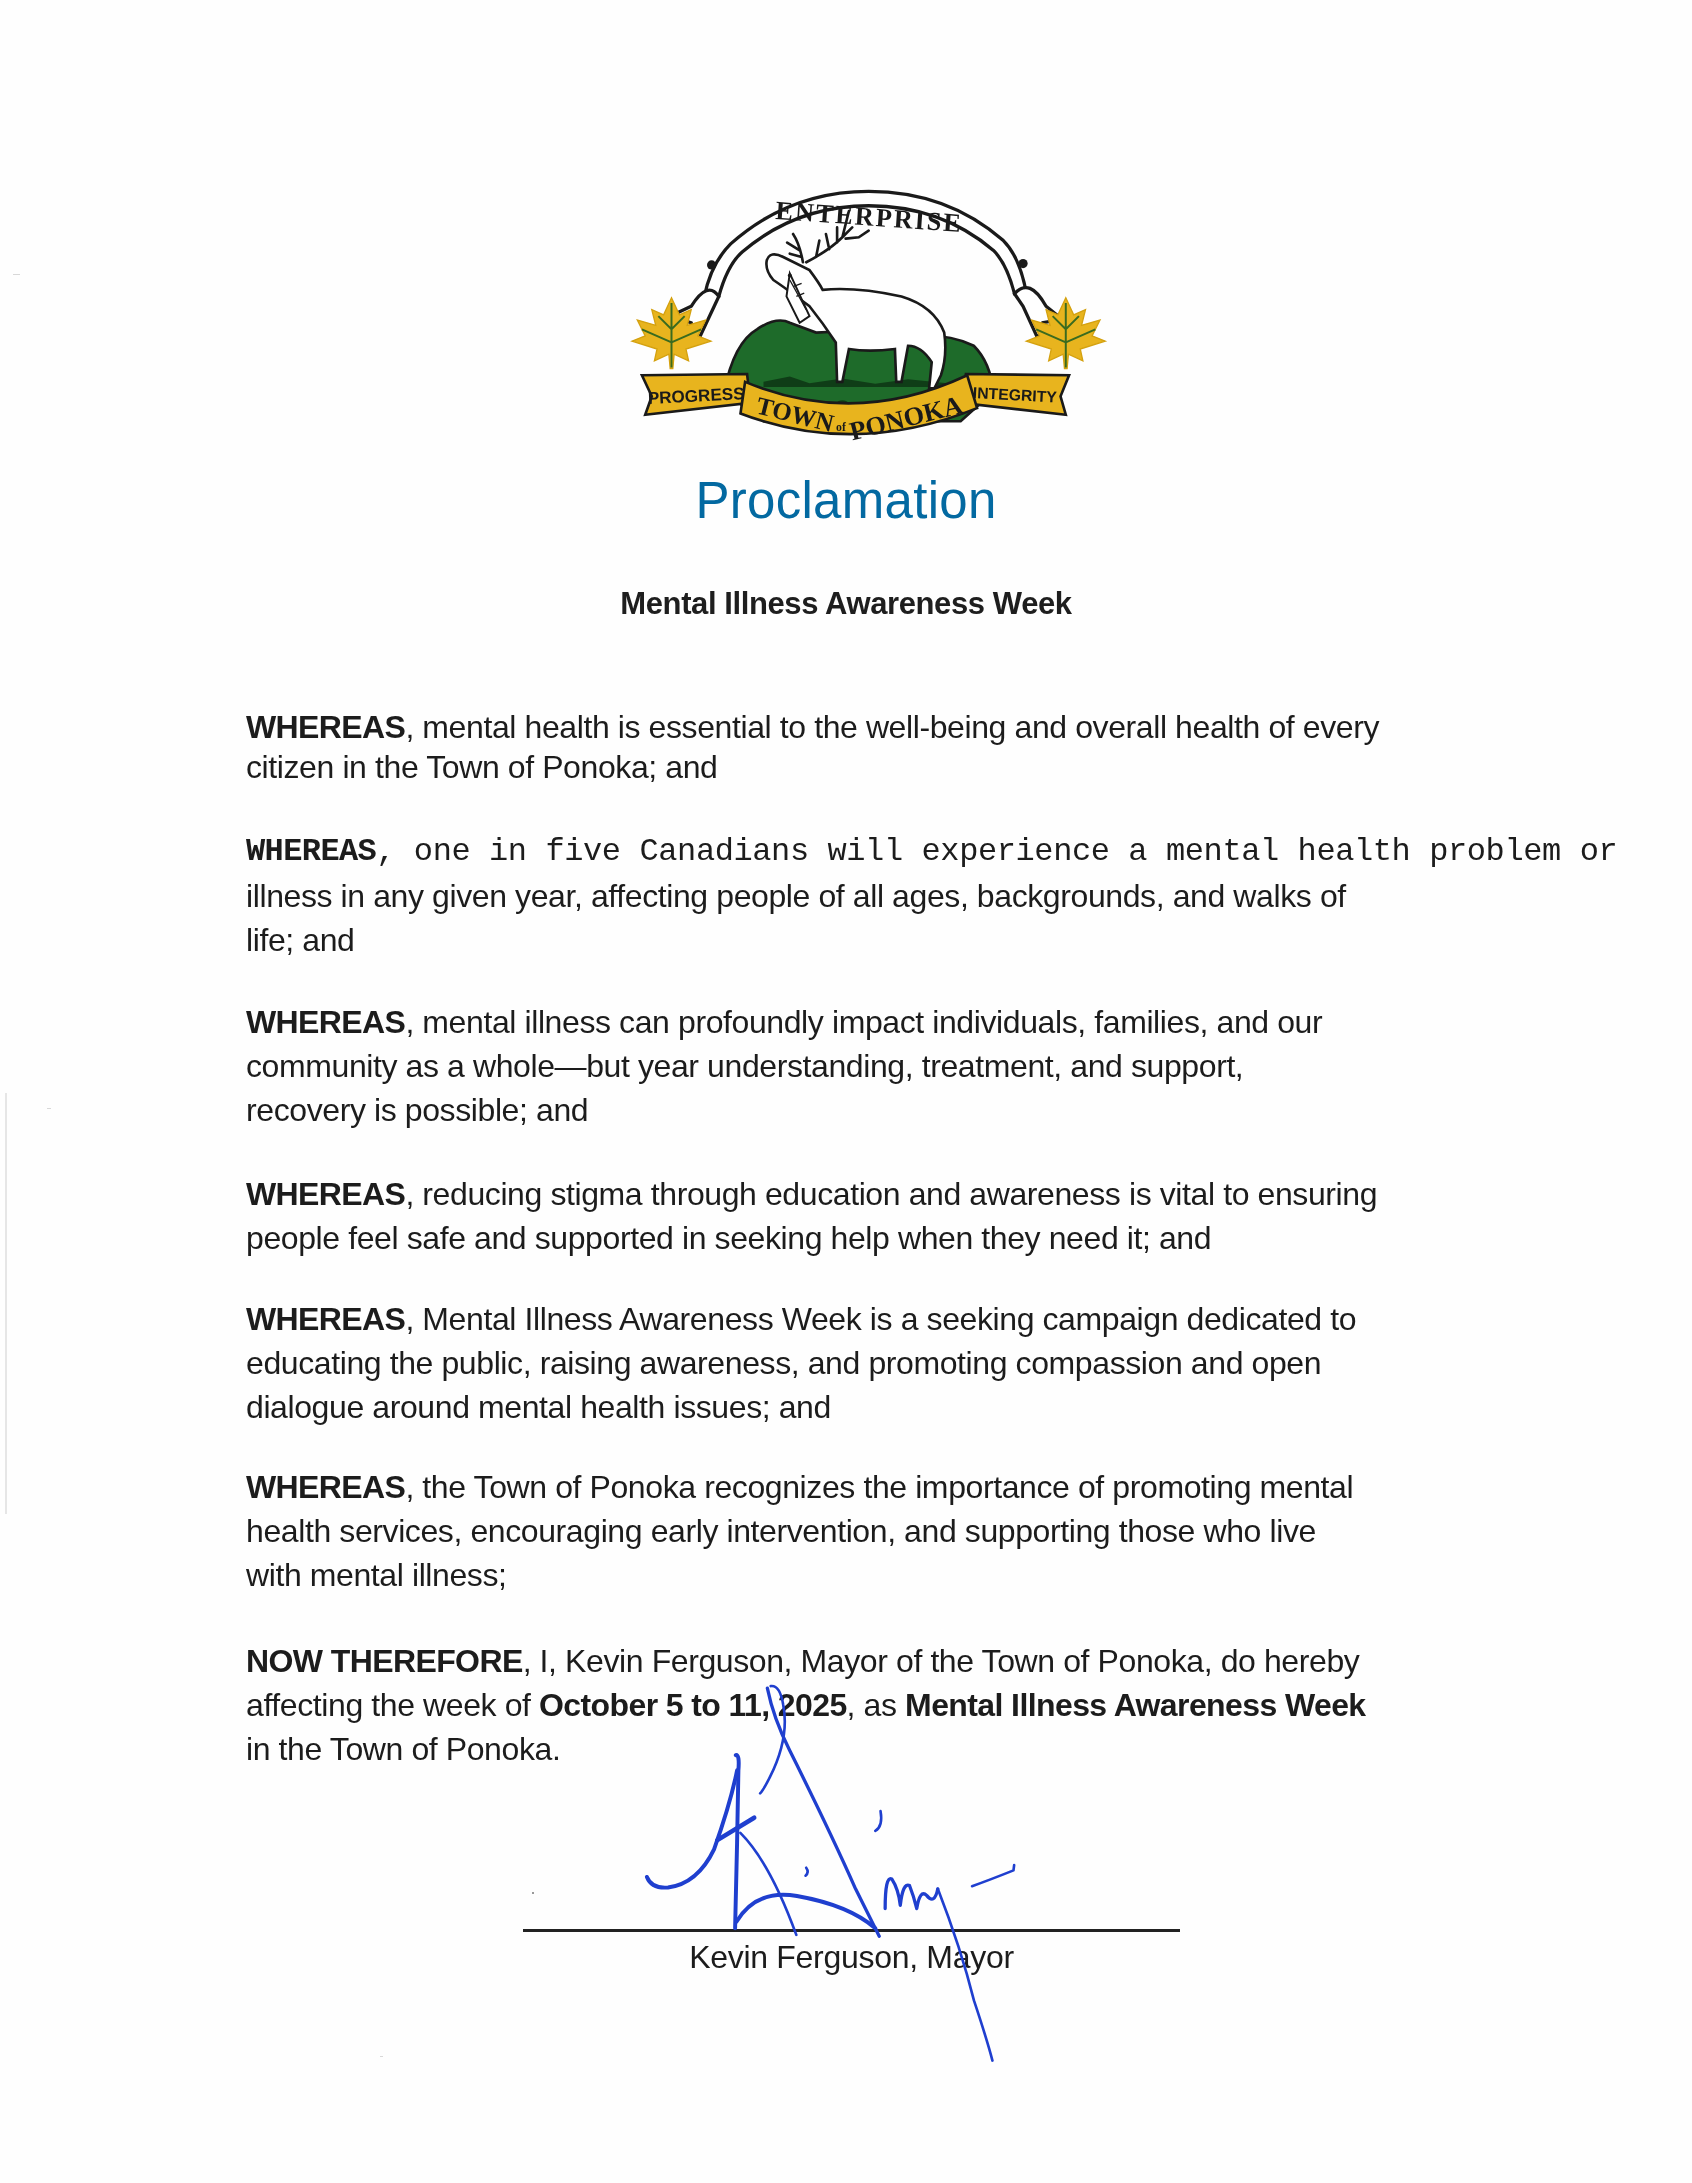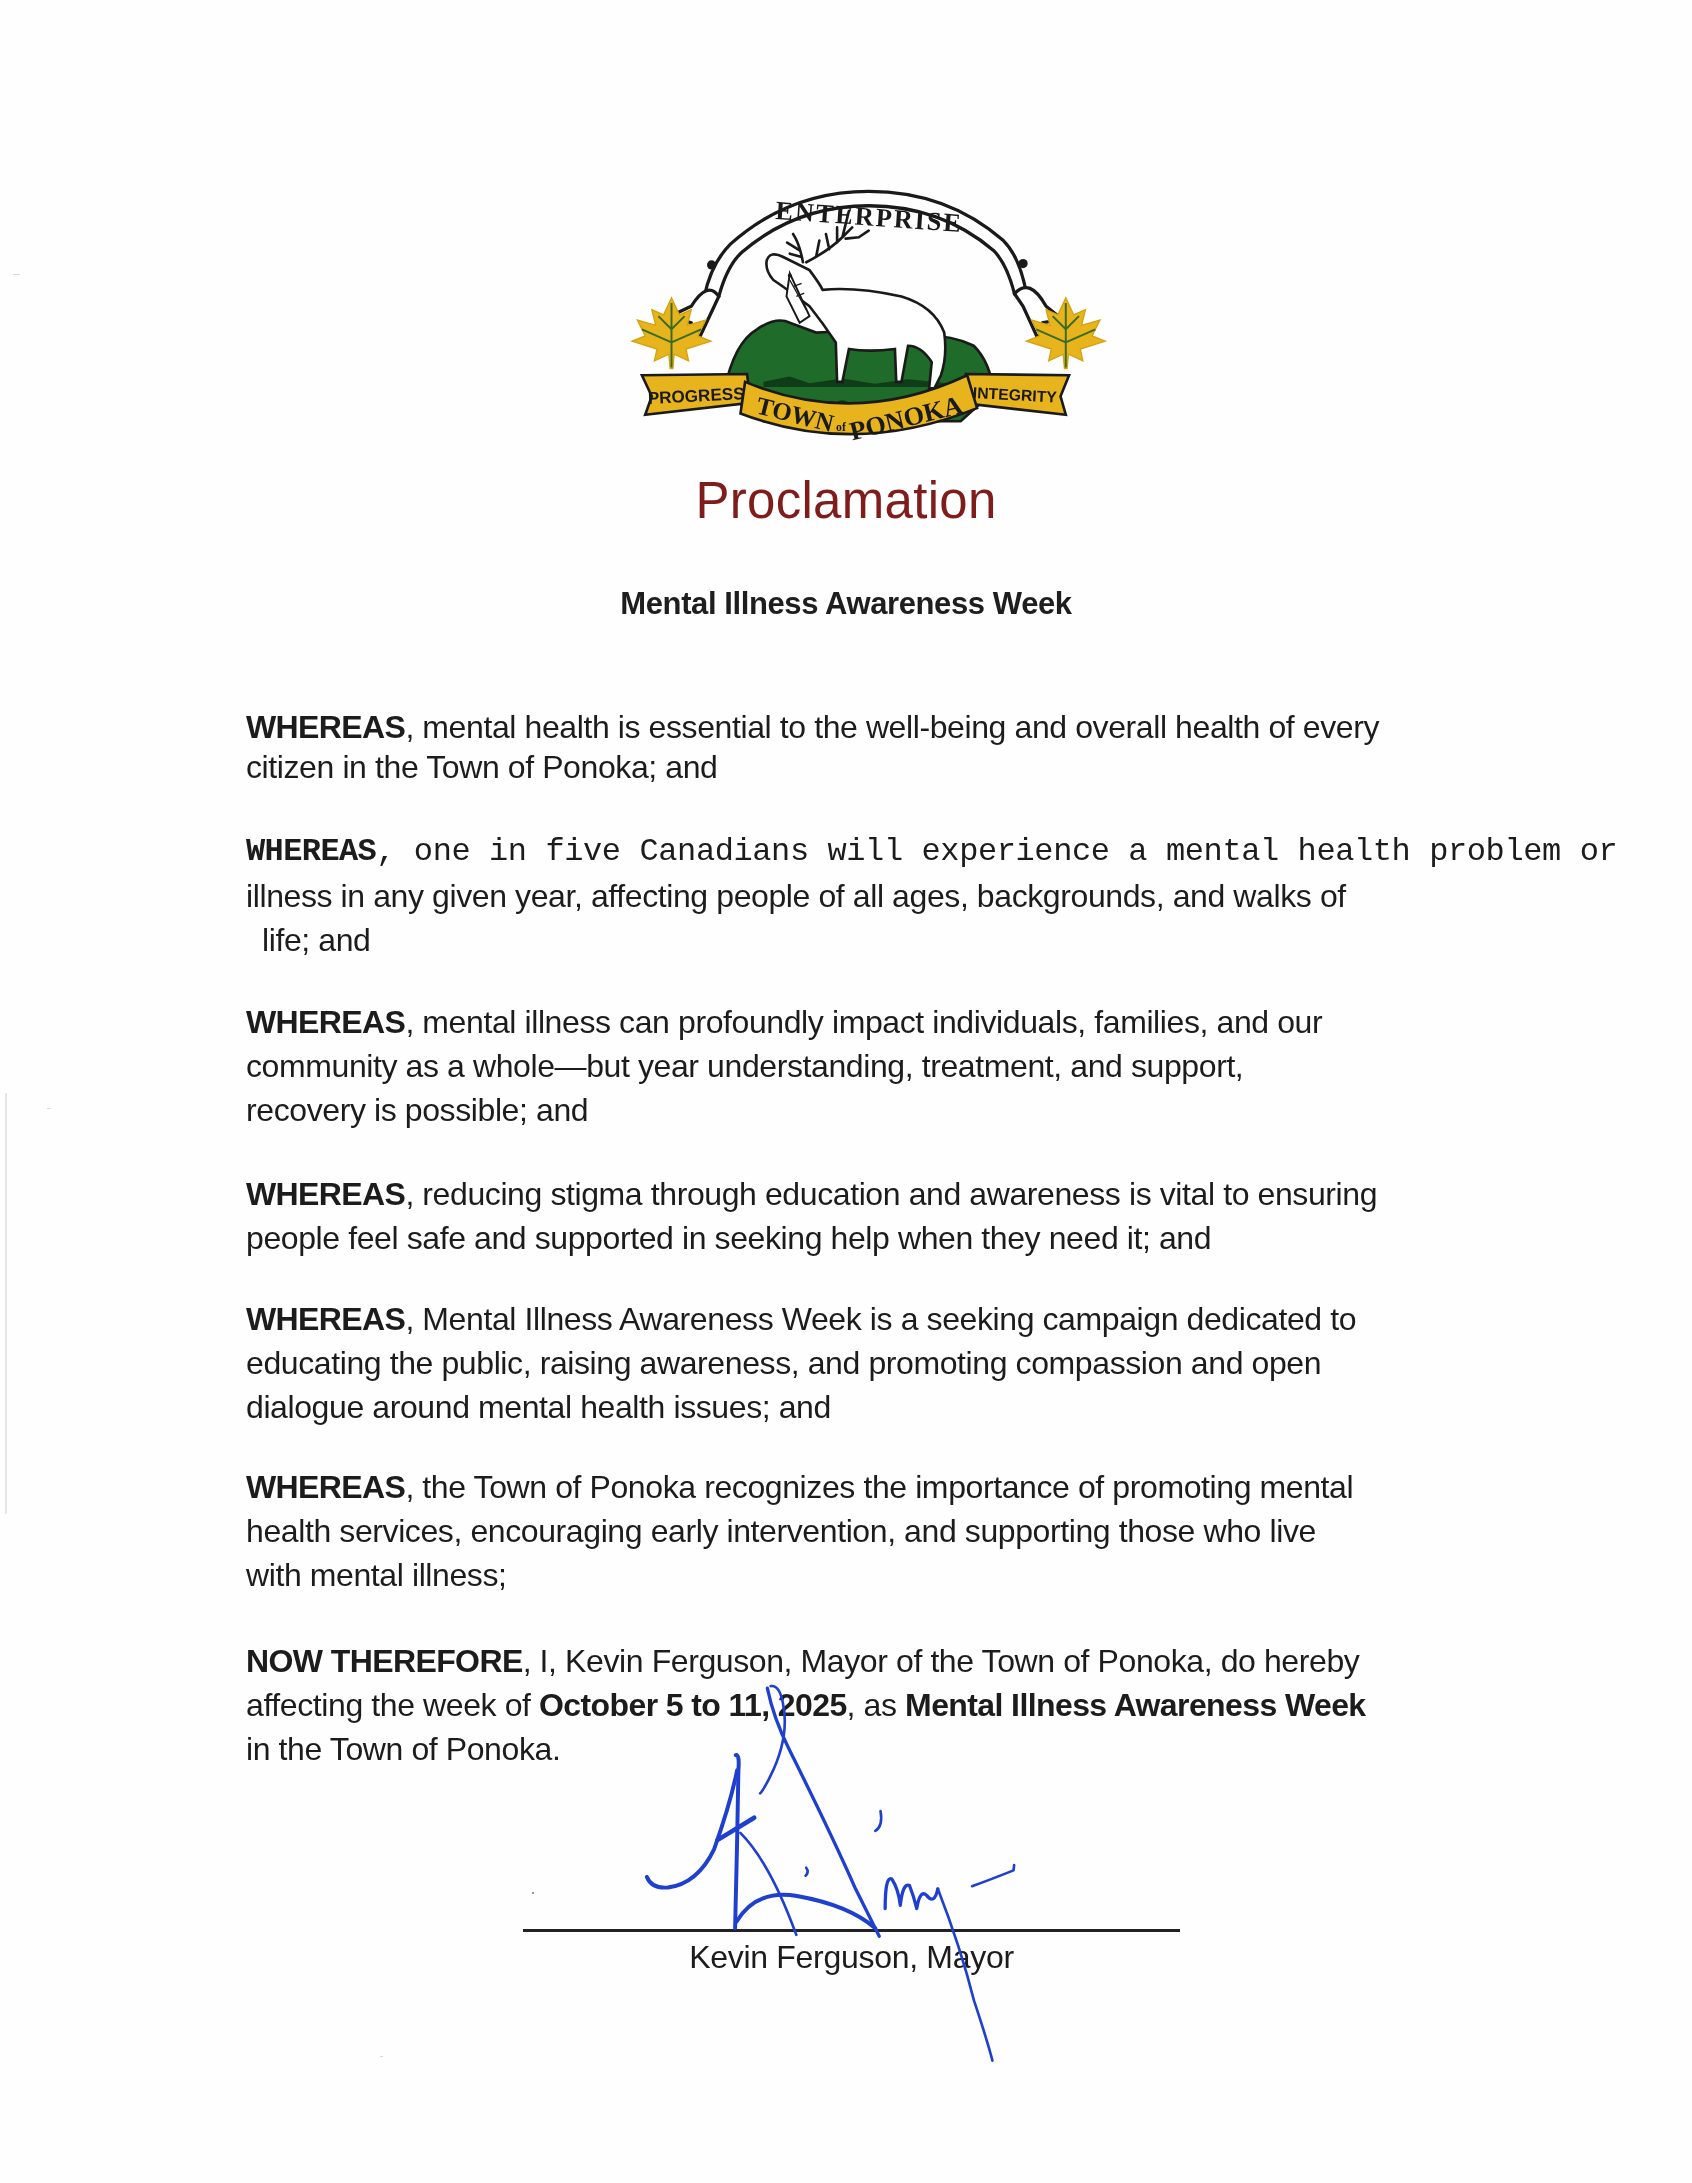--- a/index.html
+++ b/index.html
@@ -1,21 +1,21 @@
 <!DOCTYPE html>
 <html style="font-size:10.5px"><head>
 <meta charset="utf-8">
 <style>
   html, body { margin: 0; padding: 0; background: #ffffff; }
   body { width: 1692px; height: 2183px; position: relative; overflow: hidden; }
   .page { position: absolute; left: 0; top: 0; width: 1692px; height: 2183px; background: #fefefe; }
   .scan-mark { position: absolute; background: #d8d8d8; }
   .logo { position: absolute; left: 592px; top: 165px; width: 527px; height: 276px; }
   .title { position: absolute; left: 0; width: 1692px; top: 471px; text-align: center;
-           font-family: "Liberation Sans", sans-serif; font-size: 51px; color: #7f1d1d;
+           font-family: "Liberation Sans", sans-serif; font-size: 51px; color: #0369a1;
            letter-spacing: 0.3px; line-height: 59px; }
   .subtitle { position: absolute; left: 0; width: 1692px; text-align: center;
            font-family: "Liberation Sans", sans-serif; font-weight: bold; font-size: 31px;
            color: #1e1e1e; line-height: 43px; letter-spacing: -0.4px; }
   .para { position: absolute; left: 246px; font-family: "Liberation Sans", sans-serif;
           font-size: 32px; color: #1c1c1c; letter-spacing: -0.4px; }
   .line { position: absolute; left: 0; white-space: nowrap; height: 44px; line-height: 44px; }
   .b { font-weight: bold; letter-spacing: -0.6px; }
   .sig-line { position: absolute; left: 523px; top: 1929px; width: 657px; height: 2.6px; background: #222; }
   .sig-name { position: absolute; left: 0; width: 1703px; text-align: center; top: 1935px;
@@ -94,21 +94,21 @@
   <div class="subtitle" style="top:582px;">Mental Illness Awareness Week</div>
 
   <div id="body-paragraphs">
       <div class="para" style="top: 705px;">
         <div class="line" style="top: 0px;"><span class="b">WHEREAS</span><span>, mental health is essential to the well-being and overall health of every</span></div>
         <div class="line" style="top: 40px;"><span>citizen in the Town of Ponoka; and</span></div>
       </div>
       <div class="para" style="top: 830px;">
         <div class="line" style="top: 0px; font-family: Liberation Mono, monospace;"><span class="b">WHEREAS</span><span>, one in five Canadians will experience a mental health problem or</span></div>
         <div class="line" style="top: 44px;"><span>illness in any given year, affecting people of all ages, backgrounds, and walks of</span></div>
-        <div class="line" style="top: 88px; margin-left: 16px;"><span>life; and</span></div>
+        <div class="line" style="top: 88px;"><span>life; and</span></div>
       </div>
       <div class="para" style="top: 1000px;">
         <div class="line" style="top: 0px;"><span class="b">WHEREAS</span><span>, mental illness can profoundly impact individuals, families, and our</span></div>
         <div class="line" style="top: 44px;"><span>community as a whole—but year understanding, treatment, and support,</span></div>
         <div class="line" style="top: 88px;"><span>recovery is possible; and</span></div>
       </div>
       <div class="para" style="top: 1172px;">
         <div class="line" style="top: 0px;"><span class="b">WHEREAS</span><span>, reducing stigma through education and awareness is vital to ensuring</span></div>
         <div class="line" style="top: 44px;"><span>people feel safe and supported in seeking help when they need it; and</span></div>
       </div>

